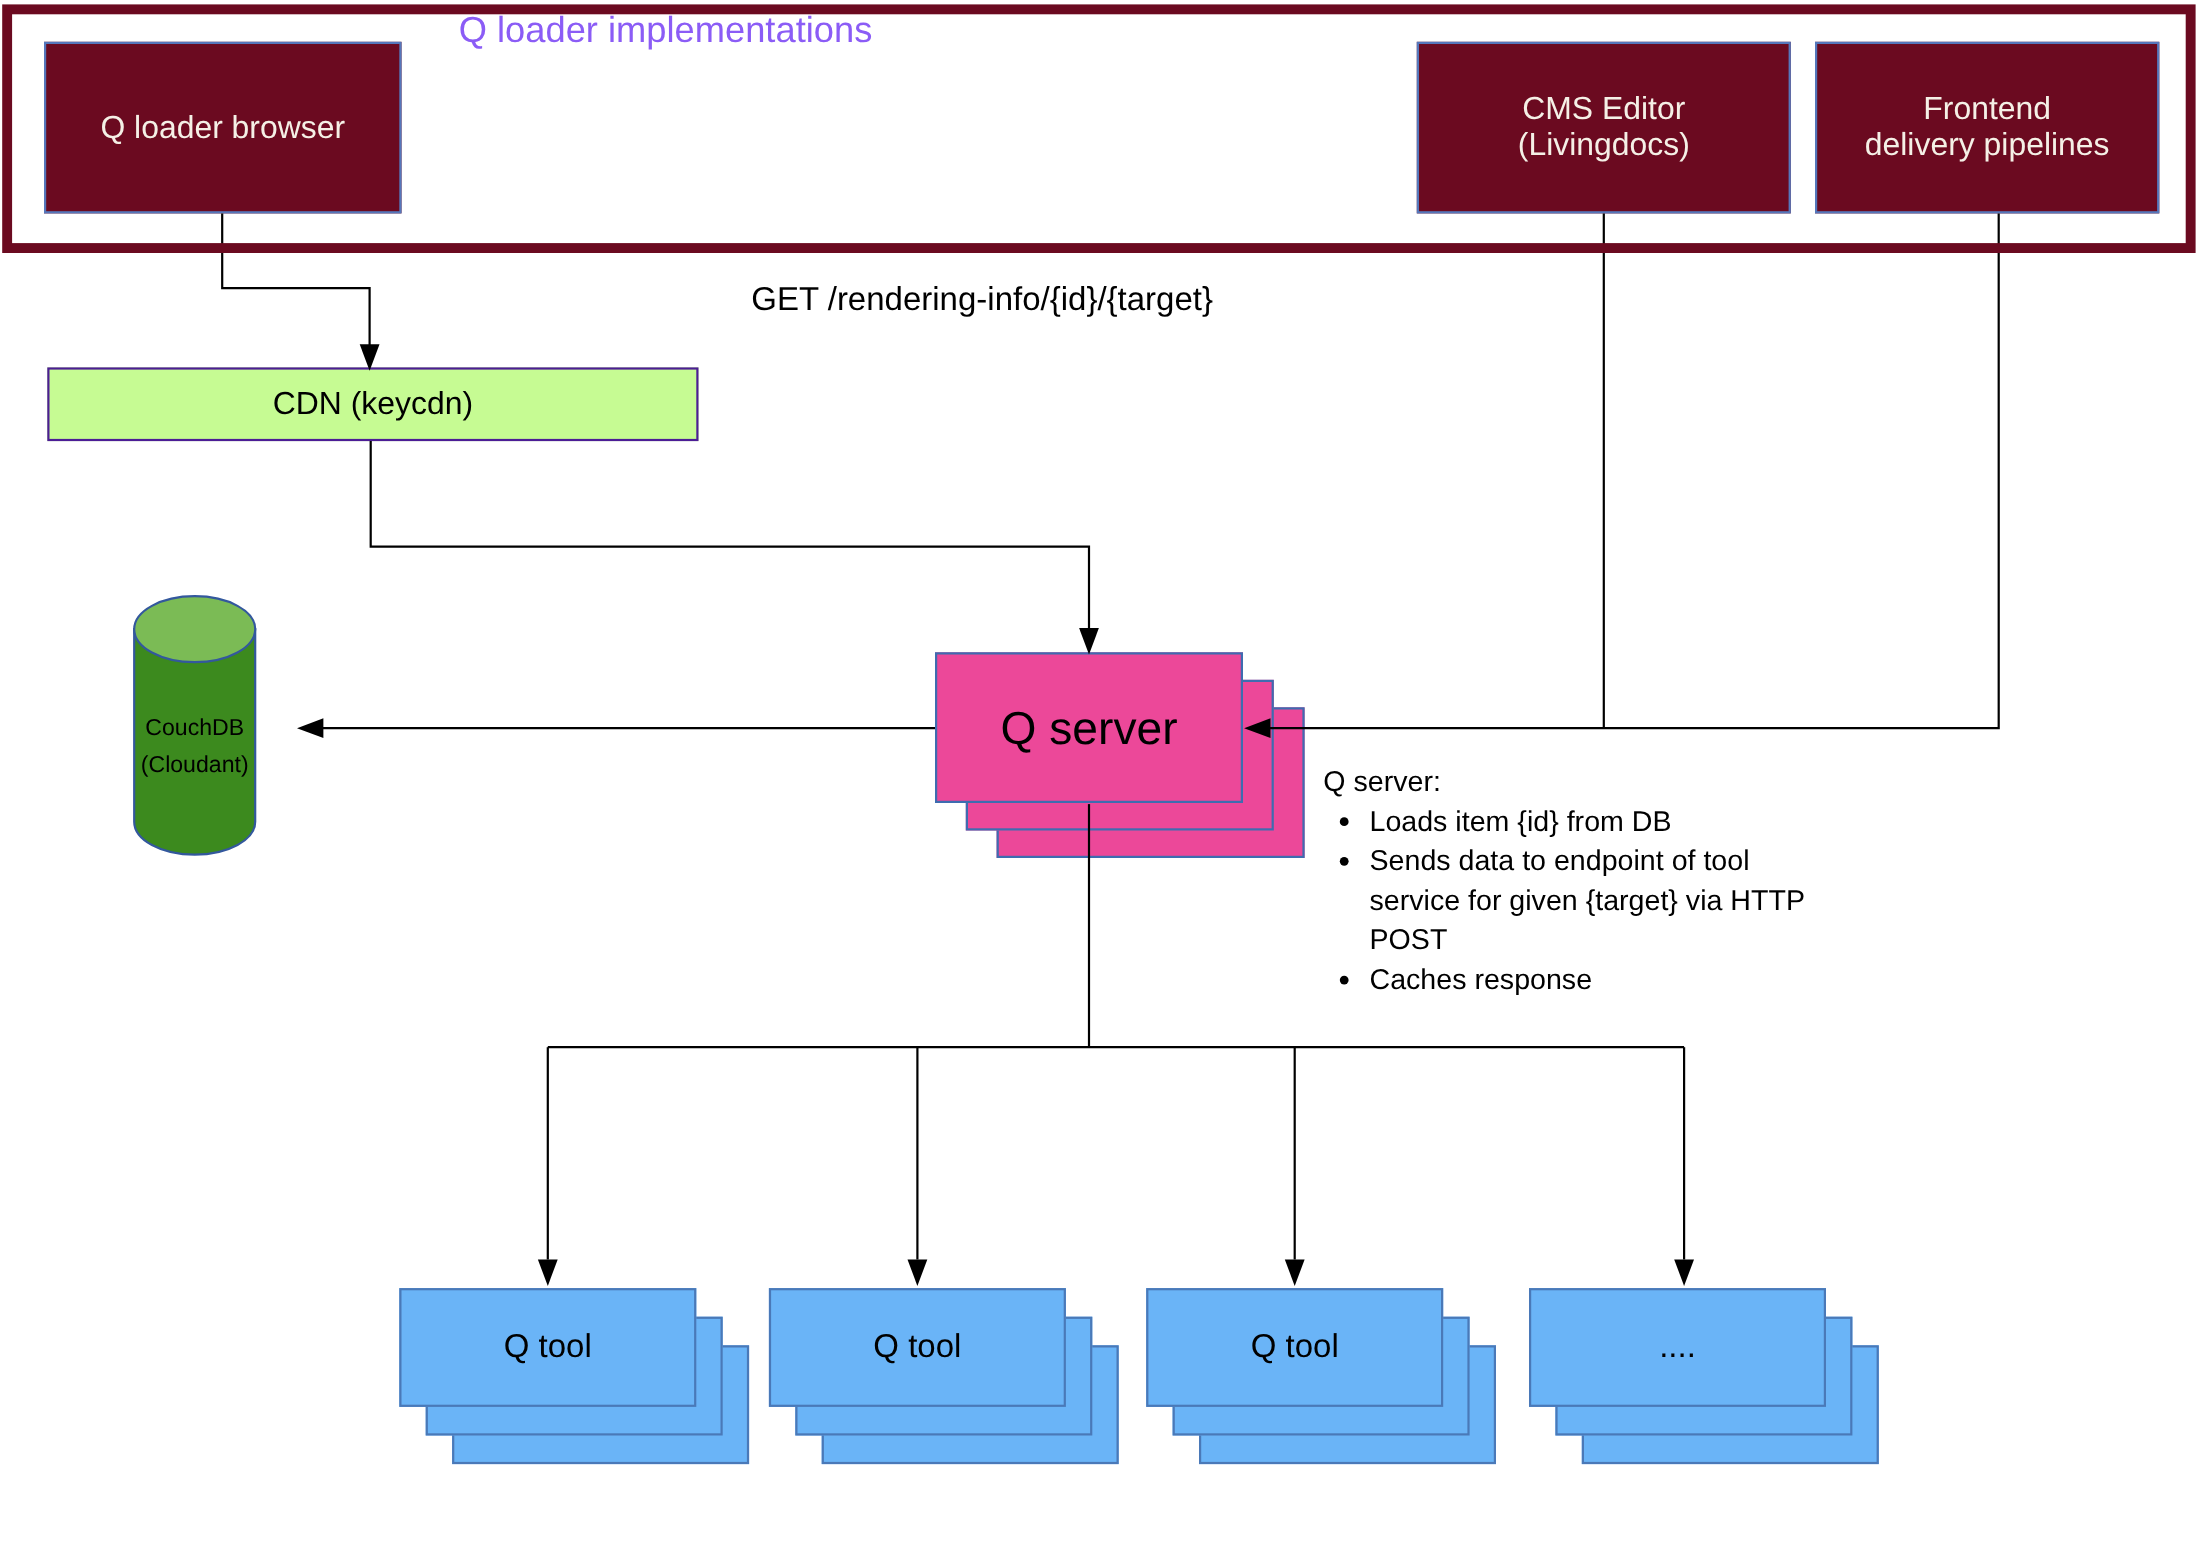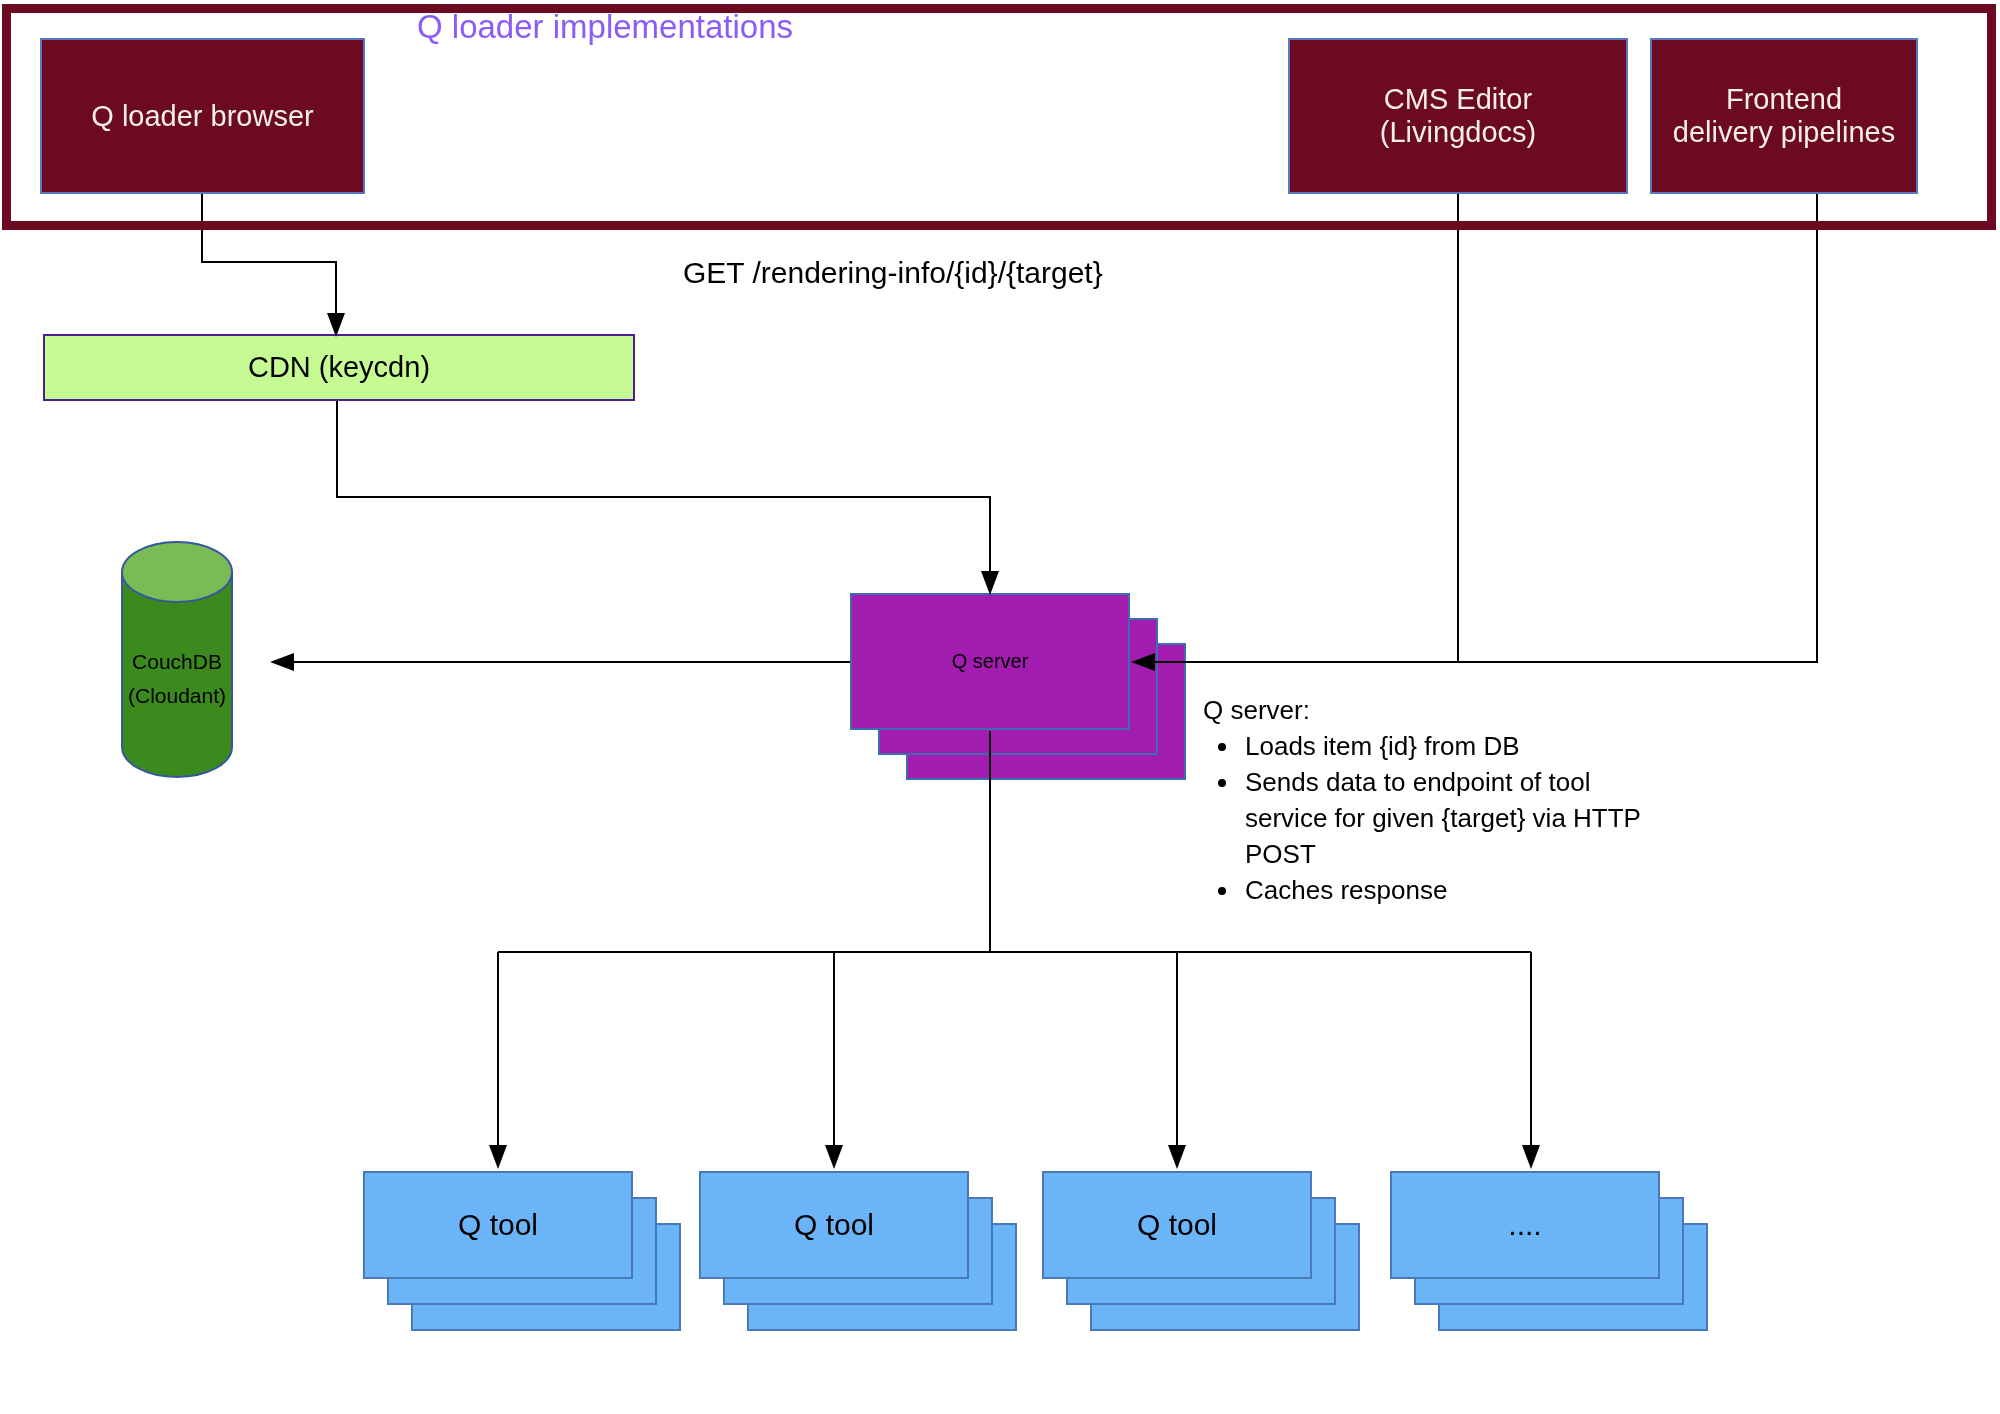--- a/index.html
+++ b/index.html
@@ -20,38 +20,38 @@
   .node {
     position:absolute; box-sizing:border-box; display:flex;
     align-items:center; justify-content:center; text-align:center;
     white-space:pre-line; z-index:2;
   }
   .maroon {
     background:#6b0a20; border:2px solid #5577bb; color:#f5f0e6; font-size:29px;
   }
   .box-qloader  { left:40px;   top:38px; width:325px; height:156px; }
   .box-cms      { left:1288px; top:38px; width:340px; height:156px; }
-  .box-frontend { left:1650px; top:38px; width:268px; height:156px; }
+  .box-frontend { left:1650px; top:38px; width:313px; height:156px; }
   .cdn {
     left:43px; top:334px; width:592px; height:67px;
     background:#c6fb93; border:2px solid #4c1d95; color:#000; font-size:29px;
   }
   
   .get-label {
     position:absolute; left:683px; top:256px; font-size:30px; z-index:3; white-space:nowrap;
   }
   .couch-label {
     position:absolute; left:67px; top:645px; width:220px; z-index:3;
     font-size:21px; line-height:34px; text-align:center; white-space:pre-line;
   }
   
   .qserver-box {
     position:absolute; width:280px; height:137px; box-sizing:border-box;
-    background:#a21caf; border:2px solid #3e6cb0; z-index:2;
-    display:flex; align-items:center; justify-content:center; font-size:20px;
+    background:#ec4899; border:2px solid #3e6cb0; z-index:2;
+    display:flex; align-items:center; justify-content:center; font-size:42px;
   }
   .qs-back  { left:906px; top:643px; }
   .qs-mid   { left:878px; top:618px; }
   .qs-front { left:850px; top:593px; }
   
   .annotation {
     position:absolute; left:1203px; top:692px; width:470px; z-index:3;
     font-size:26px; line-height:36px;
   }
   .annotation ul { margin:0; padding-left:38px; }

